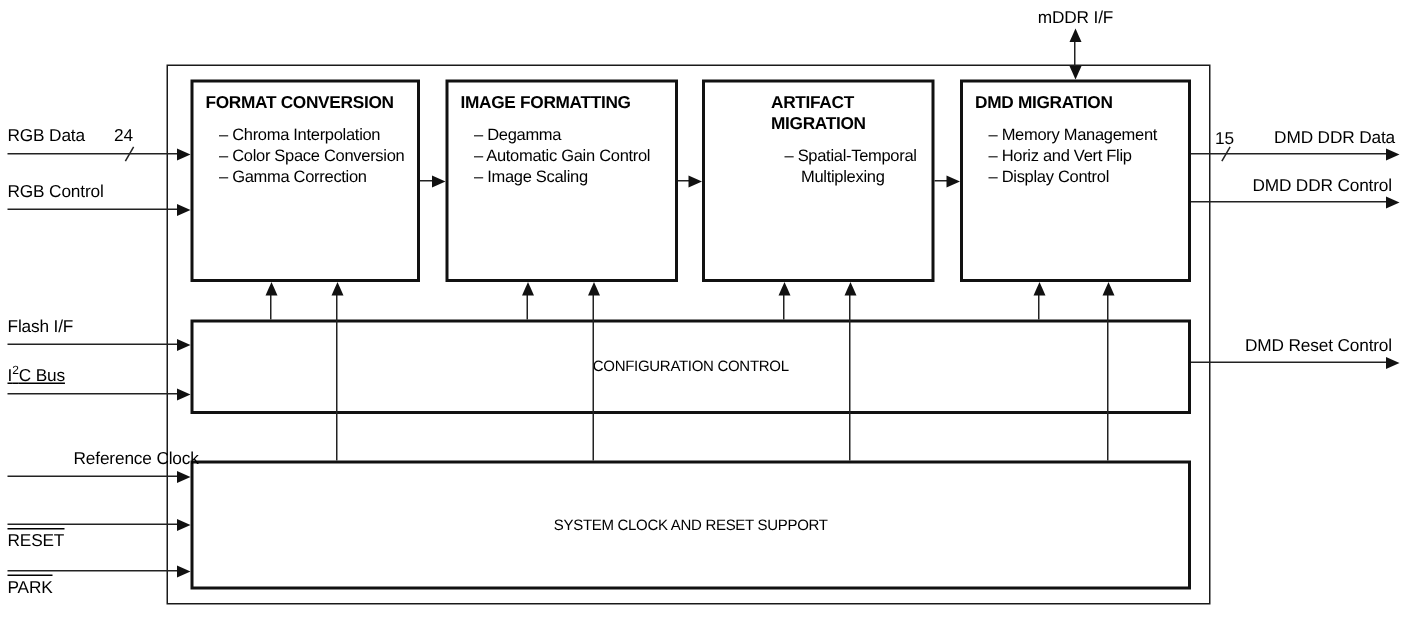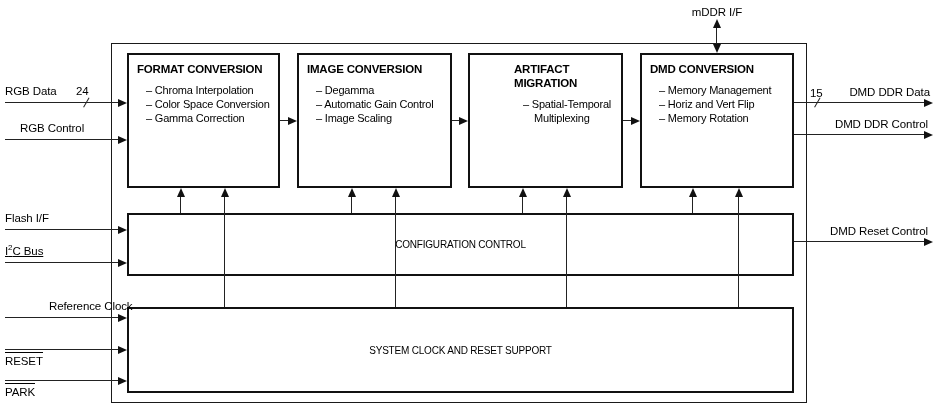--- a/index.html
+++ b/index.html
@@ -43,42 +43,42 @@
   <div class="block" style="left:127px; top:53px; width:153px; height:135px;">
     <div class="blk-title">FORMAT CONVERSION</div>
     <div class="blk-items">
       <div class="item">– Chroma Interpolation</div>
       <div class="item">– Color Space Conversion</div>
       <div class="item">– Gamma Correction</div>
     </div>
   </div>
 
   <div class="block" style="left:297px; top:53px; width:155px; height:135px;">
-    <div class="blk-title">IMAGE CONVERSION</div>
+    <div class="blk-title">IMAGE FORMATTING</div>
     <div class="blk-items">
       <div class="item">– Degamma</div>
       <div class="item">– Automatic Gain Control</div>
       <div class="item">– Image Scaling</div>
     </div>
   </div>
 
   <div class="block" style="left:468px; top:53px; width:155px; height:135px;padding-left:36px;">
     <div class="blk-title">ARTIFACT MIGRATION</div>
     <div class="blk-items">
       <div class="item">– Spatial-Temporal</div>
       <div class="item cont">Multiplexing</div>
     </div>
   </div>
 
   <div class="block" style="left:640px; top:53px; width:154px; height:135px;">
-    <div class="blk-title">DMD CONVERSION</div>
+    <div class="blk-title">DMD MIGRATION</div>
     <div class="blk-items">
       <div class="item">– Memory Management</div>
       <div class="item">– Horiz and Vert Flip</div>
-      <div class="item">– Memory Rotation</div>
+      <div class="item">– Display Control</div>
     </div>
   </div>
 
   <div class="block center-title" style="left:127px; top:213px; width:667px; height:63px;">
     <span>CONFIGURATION CONTROL</span>
   </div>
 
   <div class="block center-title" style="left:127px; top:307px; width:667px; height:86px;">
     <span>SYSTEM CLOCK AND RESET SUPPORT</span>
   </div>
@@ -87,21 +87,21 @@
   <div class="v-wire" style="left:716px; top:26px; height:21px;"></div>
   <div class="arr-u" style="left:713px; top:19px;"></div>
   <div class="arr-d" style="left:713px; top:44px;"></div>
 
   <div class="lbl" style="left:5px; top:84px;">RGB Data</div>
   <div class="lbl" style="left:76px; top:84px;">24</div>
   <div class="bus-slash" style="left:81px; top:102px;"></div>
   <div class="h-wire" style="left:5px; top:102px; width:114px;"></div>
   <div class="arr-r" style="left:118px; top:99px;"></div>
 
-  <div class="lbl" style="left:20px; top:121px;text-align:center;">RGB Control</div>
+  <div class="lbl" style="left:5px; top:121px;text-align:center;">RGB Control</div>
   <div class="h-wire" style="left:5px; top:139px; width:114px;"></div>
   <div class="arr-r" style="left:118px; top:136px;"></div>
 
   <div class="lbl" style="left:5px; top:211px;">Flash I/F</div>
   <div class="h-wire" style="left:5px; top:229px; width:114px;"></div>
   <div class="arr-r" style="left:118px; top:226px;"></div>
 
   <div class="lbl" style="left:5px; top:244px;text-decoration:underline;"><span>I</span><sup>2</sup><span>C Bus</span></div>
   <div class="h-wire" style="left:5px; top:262px; width:114px;"></div>
   <div class="arr-r" style="left:118px; top:259px;"></div>

